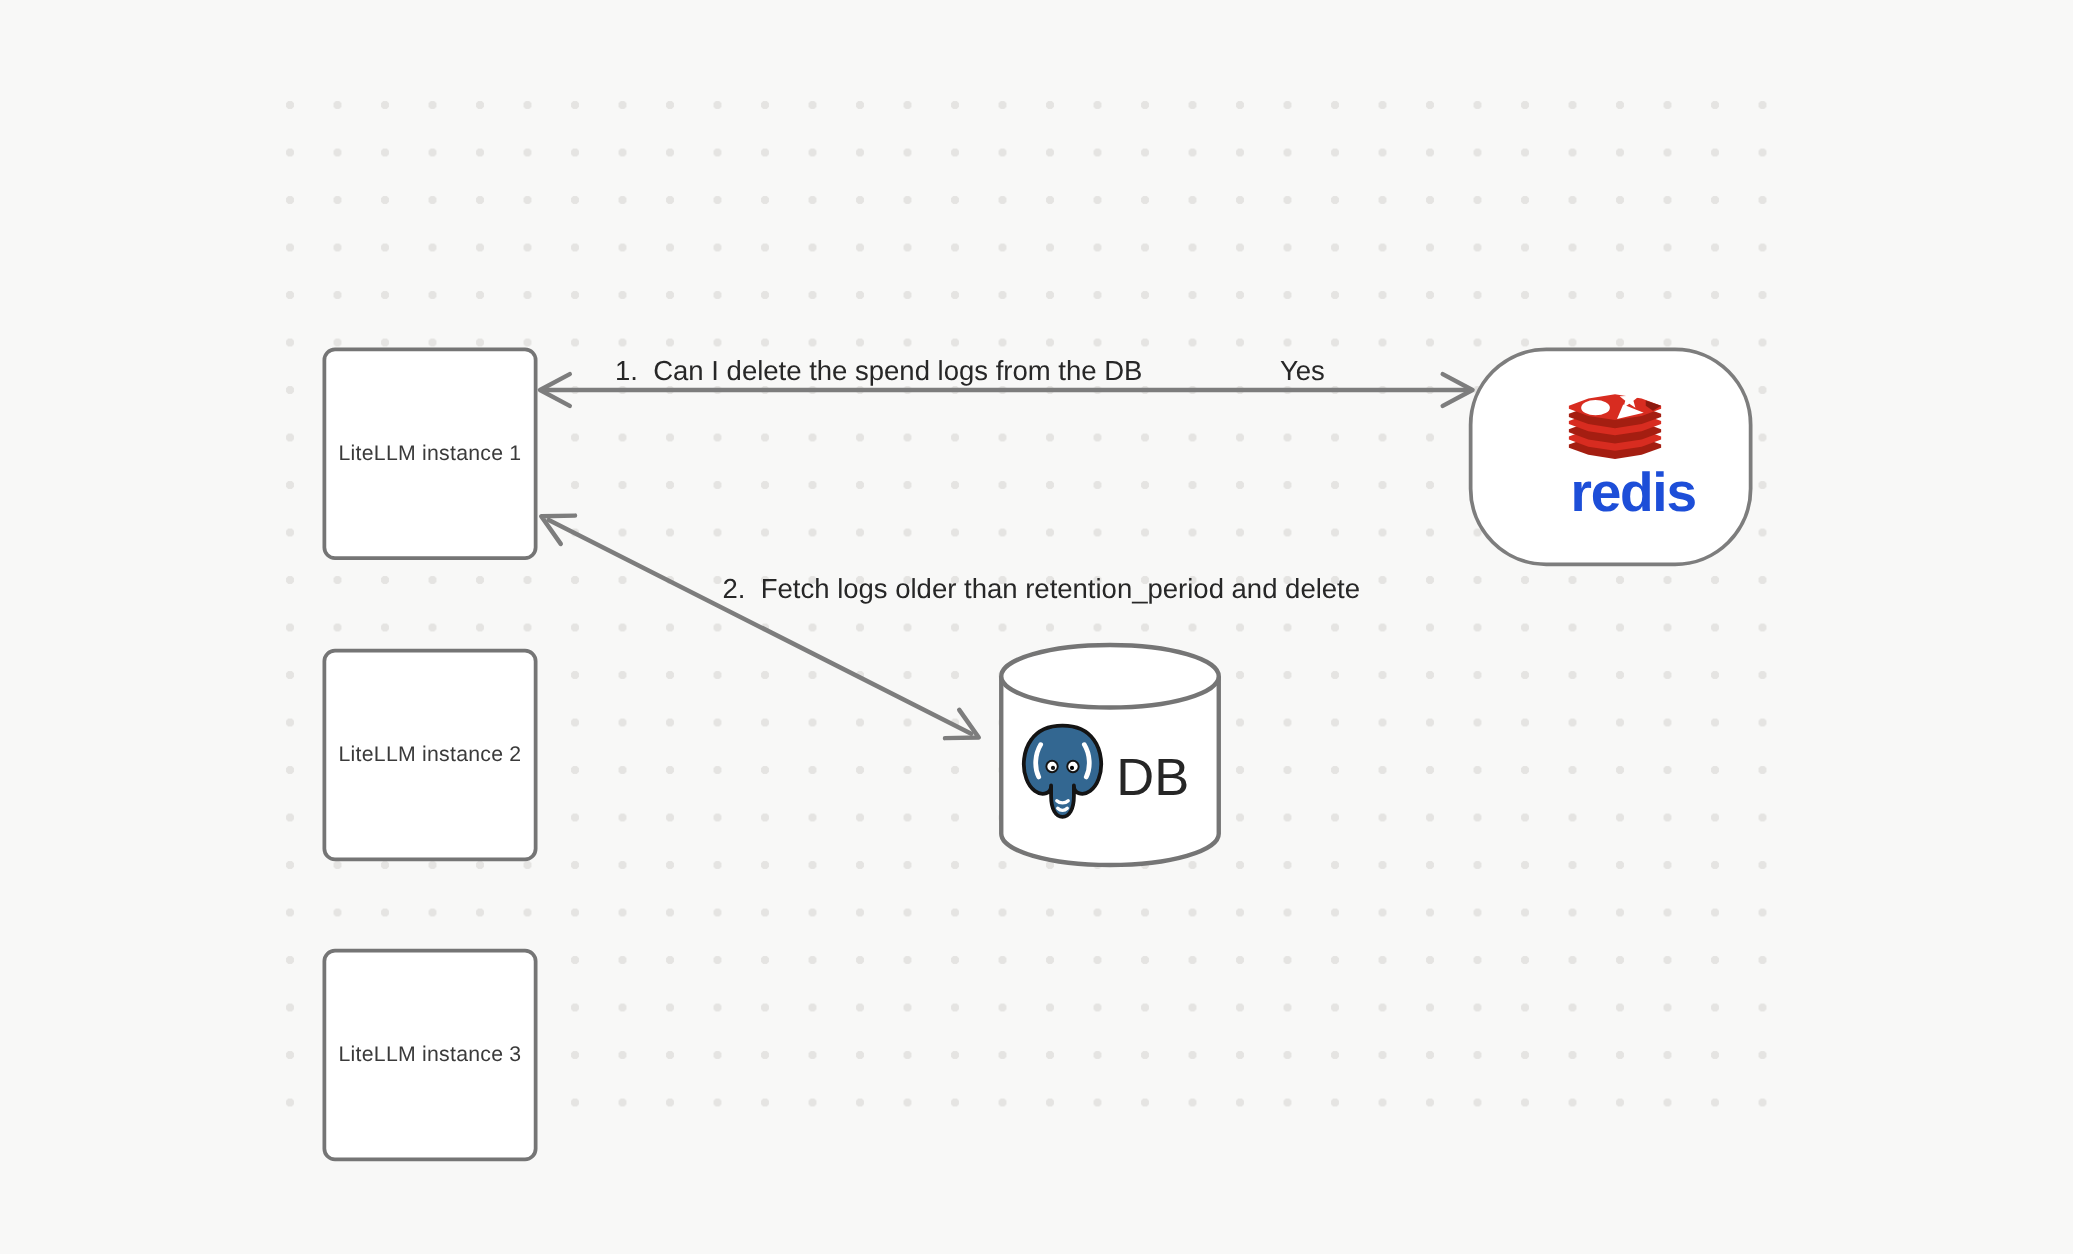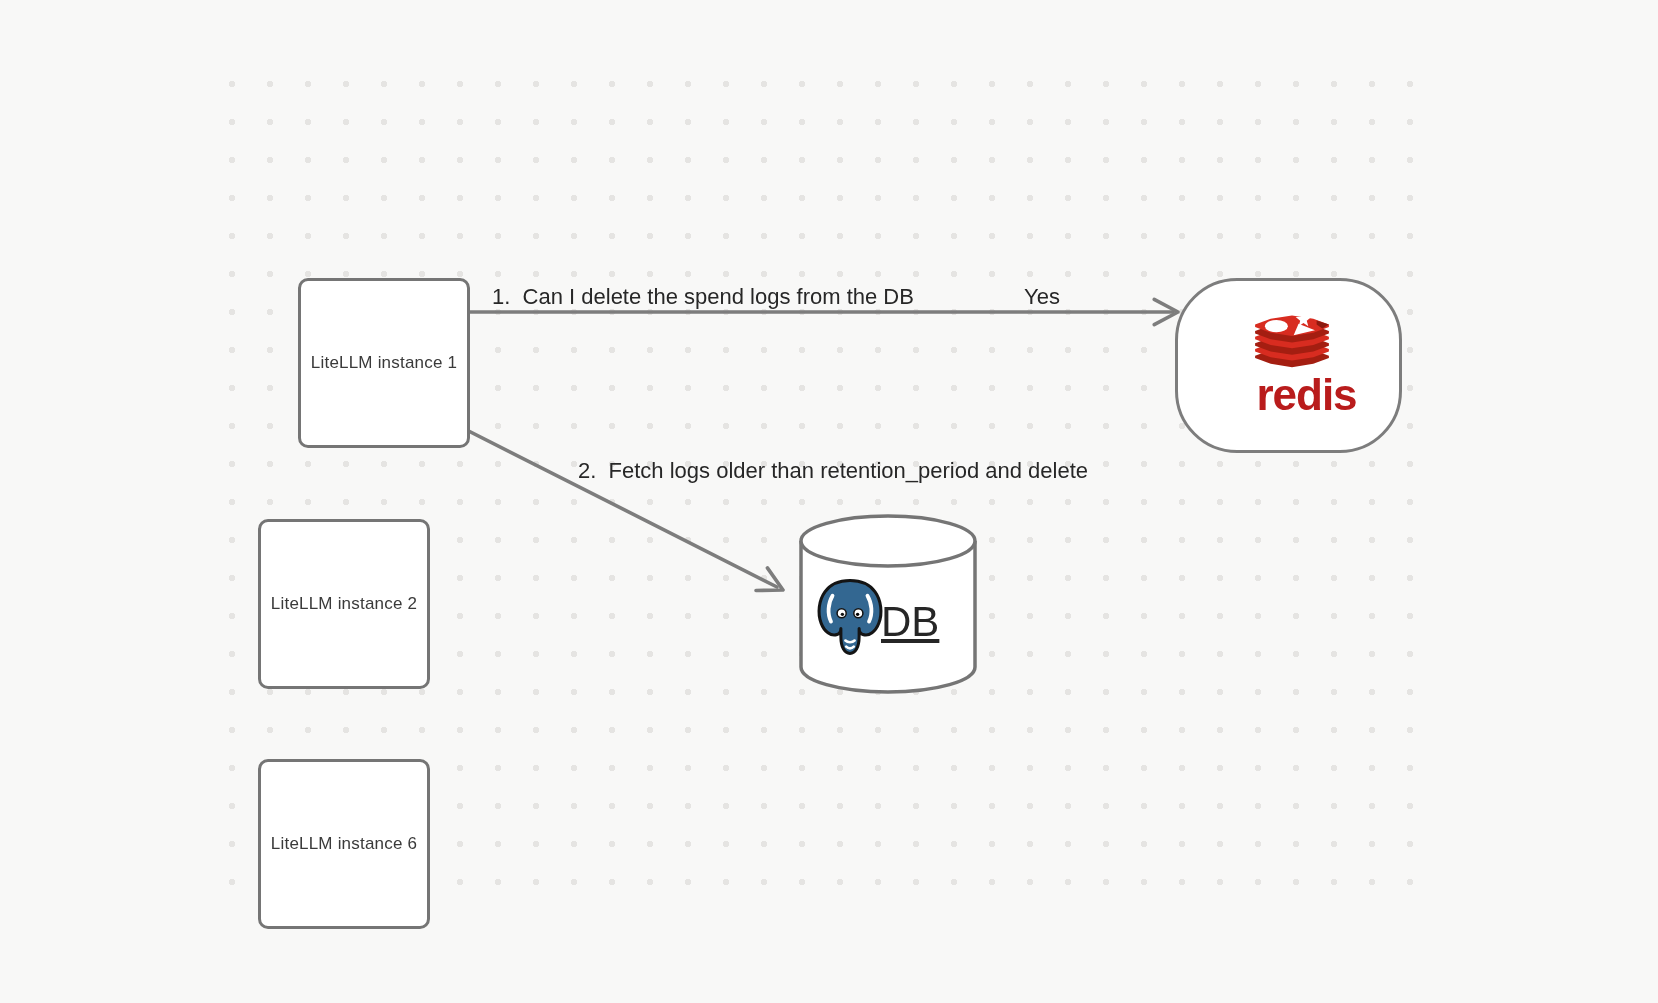--- a/index.html
+++ b/index.html
@@ -24,40 +24,40 @@
   }
   .node-box{
     position:absolute;left:258px;width:172px;height:170px;
     background:#ffffff;border:3px solid var(--stroke);border-radius:10px;
     display:flex;align-items:center;justify-content:center;
     z-index:3;
   }
   .node-box .box-label{
     font-size:17px;color:var(--boxtext);letter-spacing:.2px;white-space:pre;
   }
-  #instance1{top:278px;margin-left:40px;}
+  #instance1{top:278px;}
   #instance2{top:519px;}
   #instance3{top:759px;}
   .redis-node{
     position:absolute;left:1175px;top:278px;width:227px;height:175px;
     background:#ffffff;border:3px solid var(--arrow);border-radius:62px;
     z-index:3;
   }
   .redis-logo{position:absolute;left:73px;top:34px;width:82px;height:60px;}
   .redis-wordmark{
     position:absolute;left:0;top:92px;width:100%;text-align:center;
     font-size:44px;font-weight:bold;color:#6d7072;letter-spacing:-1px;line-height:1;
   }
   .db-node{
     position:absolute;left:797px;top:513px;width:182px;height:182px;z-index:3;
   }
   .cylinder-svg{position:absolute;left:0;top:0;}
   .pg-logo{position:absolute;left:15px;top:64px;width:76px;height:80px;}
   .db-label{
-    position:absolute;left:84px;top:88px;font-size:42px;color:#262626;line-height:1;text-decoration:underline;
+    position:absolute;left:96px;top:88px;font-size:42px;color:#262626;line-height:1;
   }
   .edges-svg{
     position:absolute;left:0;top:0;width:1658px;height:1003px;z-index:2;pointer-events:none;
   }
   .edge-label{
     position:absolute;font-size:22px;font-weight:normal;color:var(--label);
     white-space:pre;line-height:1.2;z-index:4;
   }
   #step1-label{left:492px;top:284px;}
   #step1-response{left:1024px;top:284px;}
@@ -85,41 +85,41 @@
     </g>
   </svg>
 
   <div class="node-box" id="instance1">
     <span class="box-label">LiteLLM instance 1</span>
   </div>
   <div class="node-box" id="instance2">
     <span class="box-label">LiteLLM instance 2</span>
   </div>
   <div class="node-box" id="instance3">
-    <span class="box-label">LiteLLM instance 6</span>
+    <span class="box-label">LiteLLM instance 3</span>
   </div>
 
   <div class="redis-node">
     <svg class="redis-logo" viewBox="0 0 100 72" xmlns="http://www.w3.org/2000/svg">
 
       <path class="redis-dark" d="M50 38 L76 42 L95 49 L95 52 L76 59 L50 63 L24 59 L5 52 L5 49 L24 42 Z" fill="#A41E11"></path>
       <path class="redis-bright" d="M50 30 L76 34 L95 41 L95 44 L76 51 L50 55 L24 51 L5 44 L5 41 L24 34 Z" fill="#D82C20"></path>
 
       <path class="redis-dark" d="M50 23 L76 27 L95 34 L95 37 L76 44 L50 48 L24 44 L5 37 L5 34 L24 27 Z" fill="#A41E11"></path>
       <path class="redis-bright" d="M50 15 L76 19 L95 26 L95 29 L76 36 L50 40 L24 36 L5 29 L5 26 L24 19 Z" fill="#D82C20"></path>
 
       <path class="redis-dark" d="M50 8 L76 12 L95 19 L95 22 L76 29 L50 33 L24 29 L5 22 L5 19 L24 12 Z" fill="#A41E11"></path>
       <path class="redis-bright" d="M50 0 L76 4 L95 11 L95 14 L76 21 L50 25 L24 21 L5 14 L5 11 L24 4 Z" fill="#D82C20"></path>
 
       <ellipse cx="31" cy="13" rx="14" ry="7.5" fill="#ffffff"></ellipse>
       <path transform="translate(64,5)" fill="#ffffff" d="M0 -10 L2.47 -3.4 L9.51 -3.09 L3.99 1.3 L5.88 8.09 L0 4.2 L-5.88 8.09 L-3.99 1.3 L-9.51 -3.09 L-2.47 -3.4 Z"></path>
       <path d="M52 24 L78 18 L58 10 Z" fill="#ffffff"></path>
       <path class="redis-notch" d="M80 6 L95 11 L87 16 L80 11 Z" fill="#8C1A0F"></path>
     </svg>
-    <div class="redis-wordmark" style="color: #b91c1c; padding-left: 36px;">redis</div>
+    <div class="redis-wordmark" style="color: #1d4ed8; padding-left: 36px;">redis</div>
   </div>
 
   <div class="db-node">
     <svg class="cylinder-svg" width="182" height="182" viewBox="0 0 182 182" xmlns="http://www.w3.org/2000/svg">
       <path d="M4 28 L4 154 A87 25 0 0 0 178 154 L178 28" fill="#ffffff" stroke="#757575" stroke-width="3.5"></path>
       <ellipse cx="91" cy="28" rx="87" ry="25" fill="#ffffff" stroke="#757575" stroke-width="3.5"></ellipse>
     </svg>
     <svg class="pg-logo" viewBox="0 0 100 104" xmlns="http://www.w3.org/2000/svg">
       <path class="pg-body" d="M50 4 C36 4 24 9 17 19 C9 30 7 47 12 60 C16 71 25 78 33 75 C36 74 38 71 38 67 L38 78 C38 92 43 100 50 100 C57 100 62 92 62 78 L62 67 C62 71 64 74 67 75 C75 78 84 71 88 60 C93 47 91 30 83 19 C76 9 64 4 50 4 Z" fill="#336791" stroke="#141414" stroke-width="4" stroke-linejoin="round"></path>
       <path d="M27 24 C21 34 20 48 25 58" stroke="#ffffff" stroke-width="5" fill="none" stroke-linecap="round"></path>

